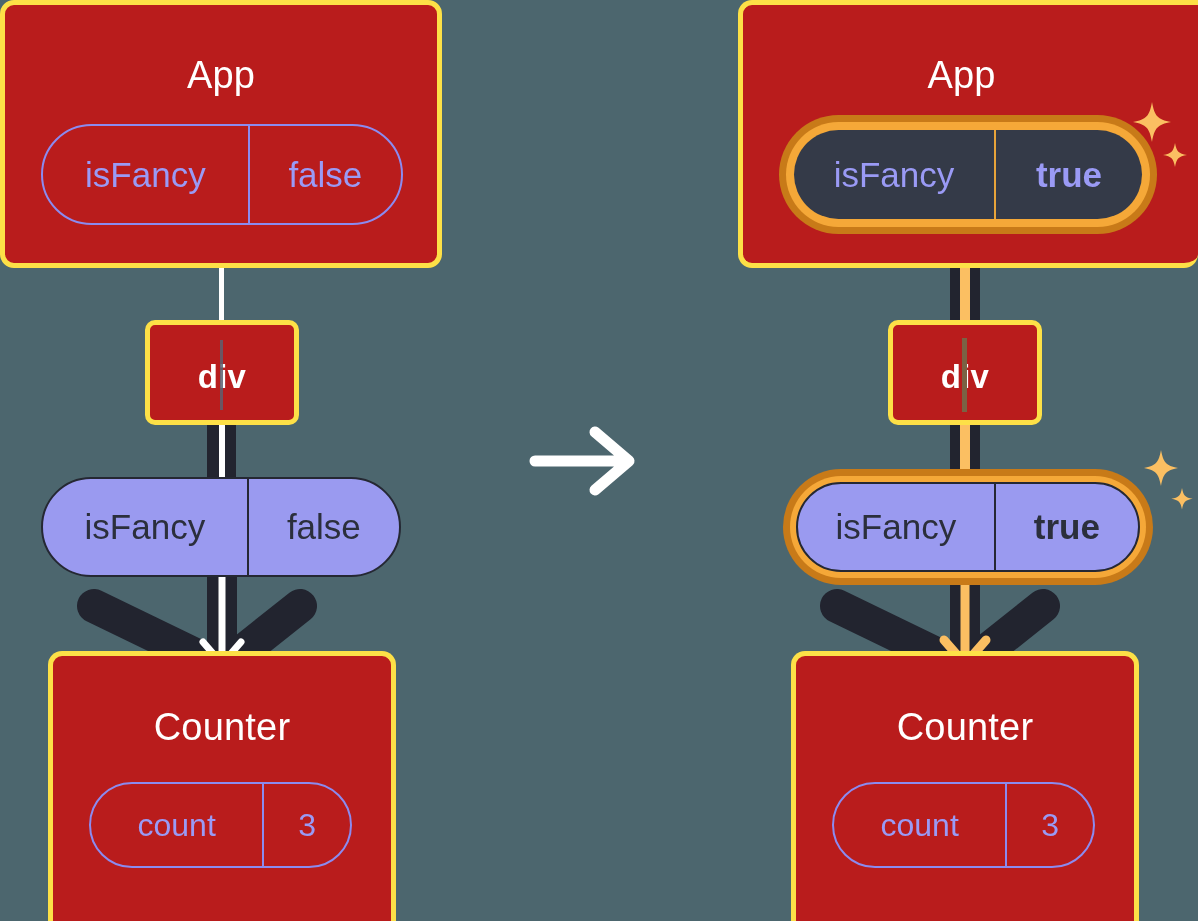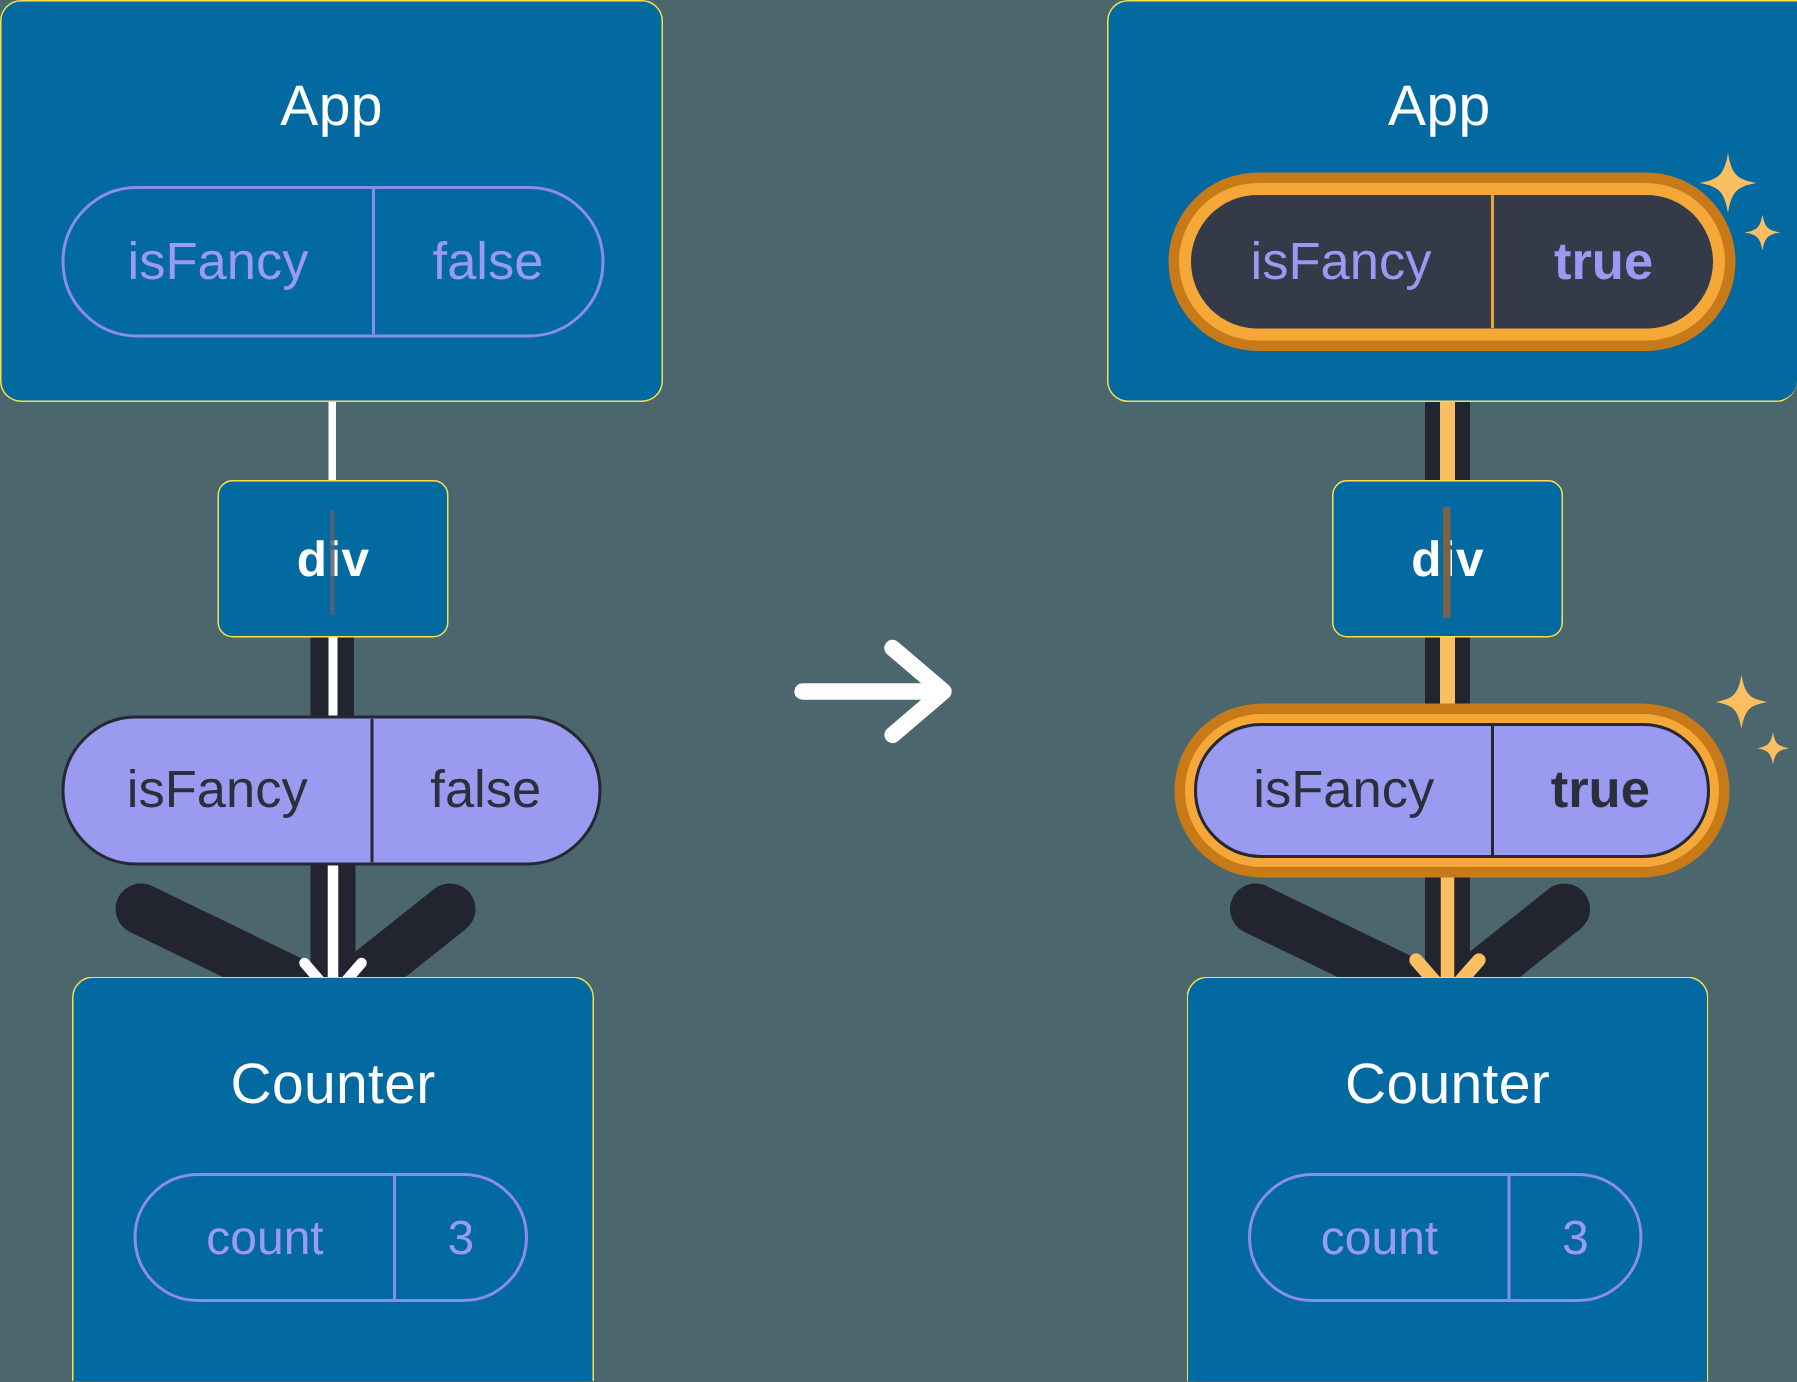--- a/index.html
+++ b/index.html
@@ -7,22 +7,22 @@
     width:1198px;height:921px;
     background:#4C666E;
     font-family:"Liberation Sans", sans-serif;
     overflow:hidden;
   }
   #stage{position:relative;width:1198px;height:921px;}
 
   
   .comp-box{
     position:absolute;
-    background:#0369a1;
-    border:1px solid #fde047;
+    background:#b91c1c;
+    border:5px solid #fde047;
     border-radius:14px;
     box-sizing:border-box;
     z-index:4;
   }
   .comp-title{
     position:absolute;
     left:0;right:0;
     text-align:center;
     color:#FFFFFF;
     font-weight:400;

